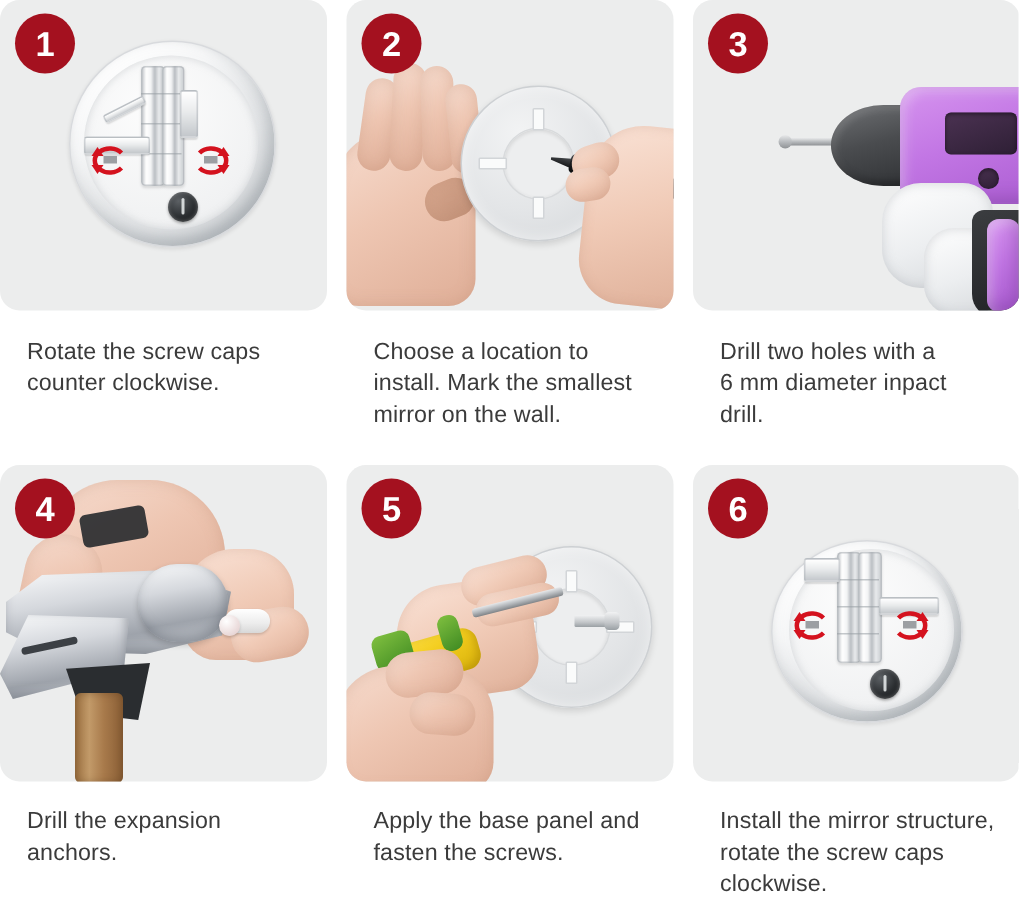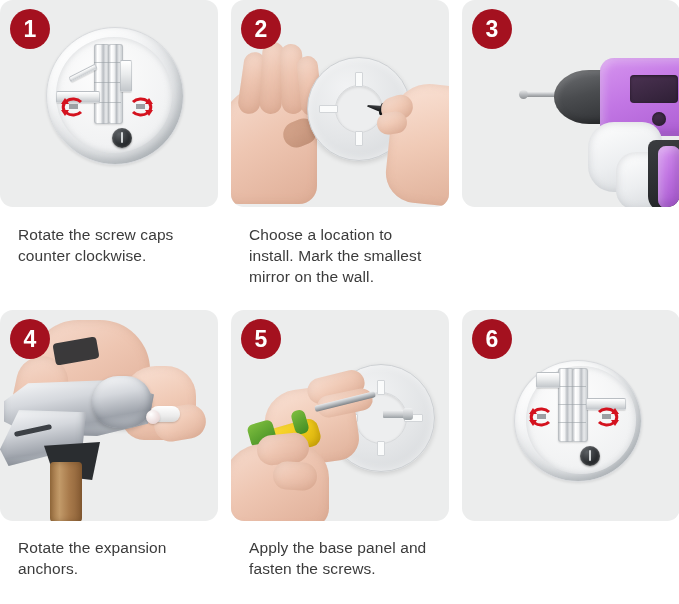--- a/index.html
+++ b/index.html
@@ -351,20 +351,23 @@
           <div class="drill-window" style="left:168px;top:75px;width:48px;height:28px;"></div>
 
           <div class="glove" style="left:126px;top:122px;width:74px;height:70px;border-radius:26px 20px 18px 26px;"></div>
           <div class="glove" style="left:154px;top:152px;width:52px;height:58px;border-radius:20px;"></div>
           <div class="drill-grip" style="left:186px;top:140px;width:52px;height:72px;"></div>
           <div class="drill-body" style="left:196px;top:146px;width:22px;height:62px;border-radius:8px;"></div>
           <div class="drill-window" style="left:190px;top:112px;width:14px;height:14px;border-radius:50%;"></div>
         </div>
         <div class="badge">3</div>
       </div>
+      <div class="caption">Drill two holes with a
+6 mm diameter inpact
+drill.</div>
     </div>
 
     <div class="step row2">
       <div class="card">
         <div class="art">
 
           <div class="skin" style="left:30px;top:10px;width:120px;height:96px;border-radius:48px 50px 30px 34px;"></div>
           <div class="skin" style="left:14px;top:46px;width:52px;height:74px;border-radius:26px;transform:rotate(12deg);"></div>
           <div class="skin2" style="left:122px;top:56px;width:74px;height:74px;border-radius:34px 30px 26px 22px;"></div>
           <div class="skin2" style="left:154px;top:96px;width:52px;height:34px;border-radius:20px;transform:rotate(-10deg);"></div>
@@ -376,21 +379,21 @@
           <div class="hammer-head" style="left:92px;top:66px;width:60px;height:52px;border-radius:26px;"></div>
           <div style="position:absolute;left:44px;top:132px;width:56px;height:38px;background:#2a2d30;clip-path:polygon(0 10%,100% 0,86% 100%,18% 88%);"></div>
 
           <div class="hammer-handle" style="left:50px;top:152px;width:32px;height:60px;"></div>
 
           <div class="anchor" style="left:150px;top:96px;width:30px;height:16px;border-radius:8px;"></div>
           <div class="anchor" style="left:146px;top:100px;width:14px;height:14px;border-radius:50%;background:radial-gradient(circle at 35% 30%,#ffffff,#e0c8c8);"></div>
         </div>
         <div class="badge">4</div>
       </div>
-      <div class="caption">Rotate the expansion
+      <div class="caption">Drill the expansion
 anchors.</div>
     </div>
 
     <div class="step row2">
       <div class="card">
         <div class="art">
 
           <div class="panel-disc" style="left:96px;top:54px;width:106px;height:106px;"></div>
           <div class="panel-hole" style="left:124px;top:82px;width:50px;height:50px;"></div>
           <div class="tab" style="left:146px;top:70px;width:6px;height:13px;"></div>
@@ -443,16 +446,19 @@
             <path d="M7 8 A10 8 0 1 1 7 18" fill="none" stroke="#d4121e" stroke-width="3"></path>
             <path d="M23 4 L27 10 L19 10 Z" fill="#d4121e"></path>
             <path d="M23 22 L27 16 L19 16 Z" fill="#d4121e"></path>
             <rect x="10" y="10" width="9" height="5" fill="#9c9fa3"></rect>
           </svg>
 
           <div class="led" style="left:118px;top:136px;width:20px;height:20px;"></div>
         </div>
         <div class="badge">6</div>
       </div>
+      <div class="caption">Install the mirror structure,
+rotate the screw caps
+clockwise.</div>
     </div>
 
   </div>
 </div>
 
 </body></html>

